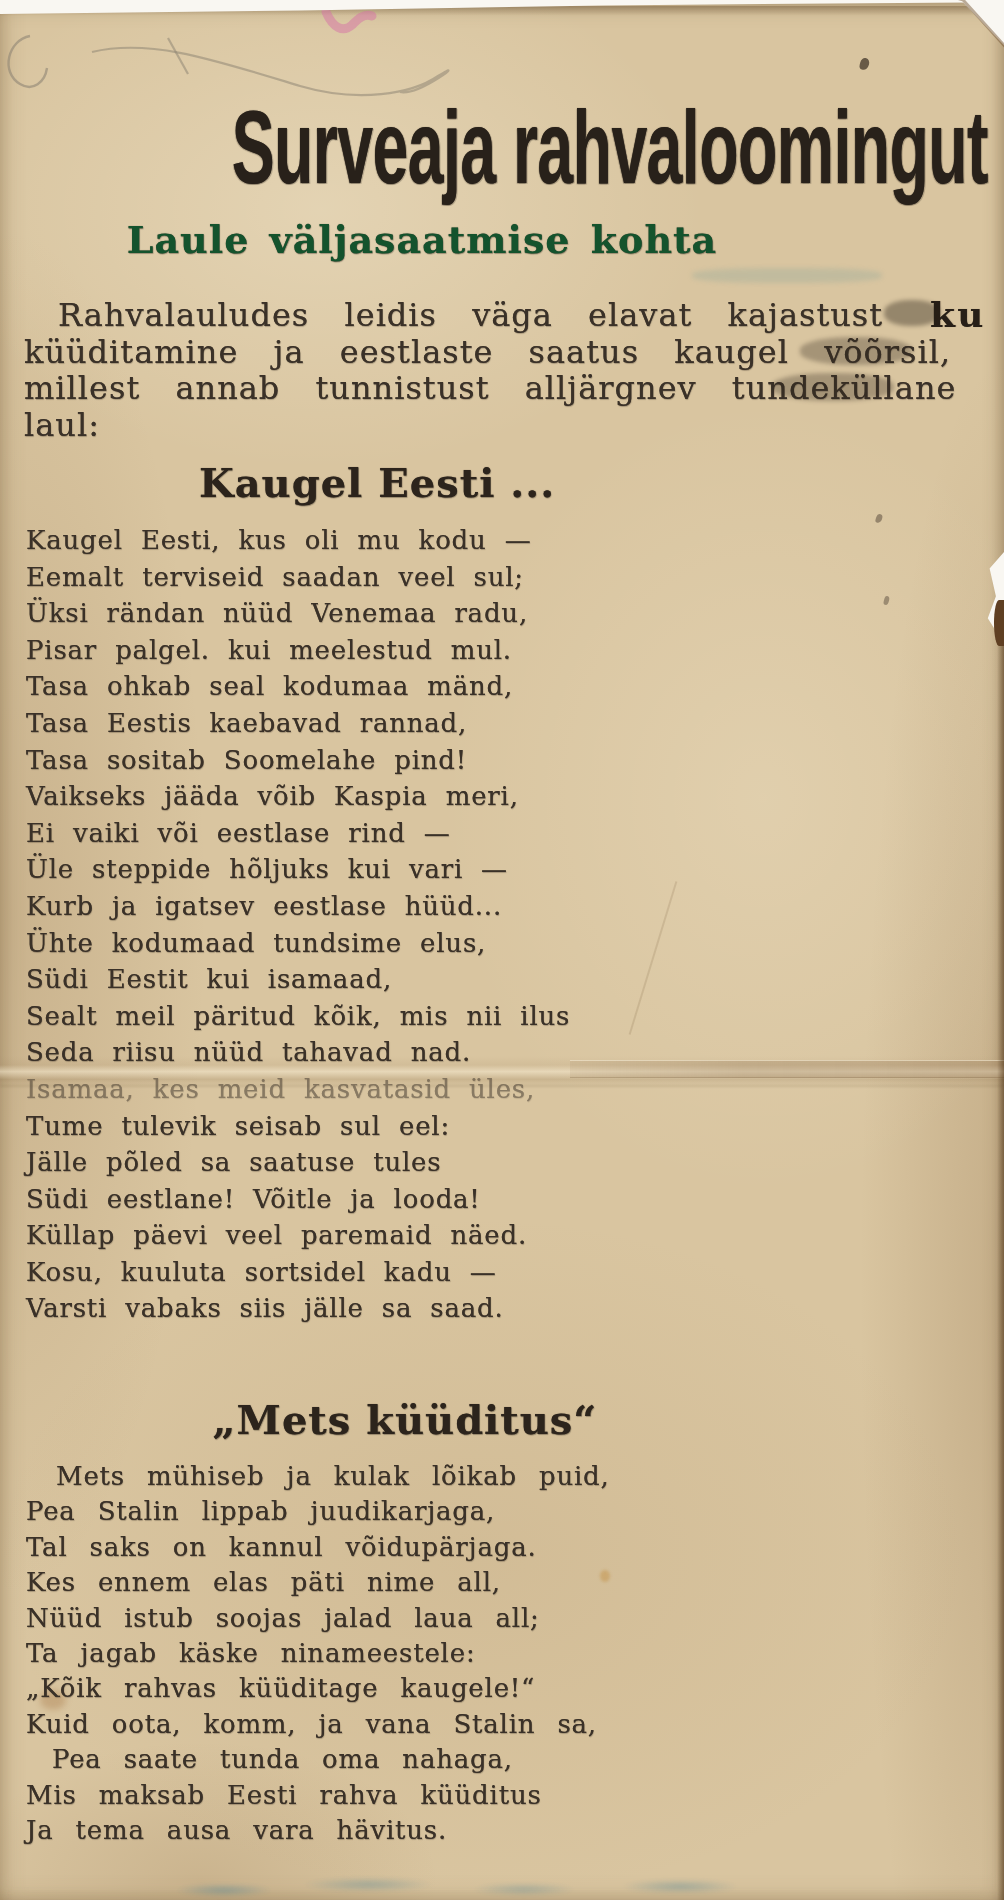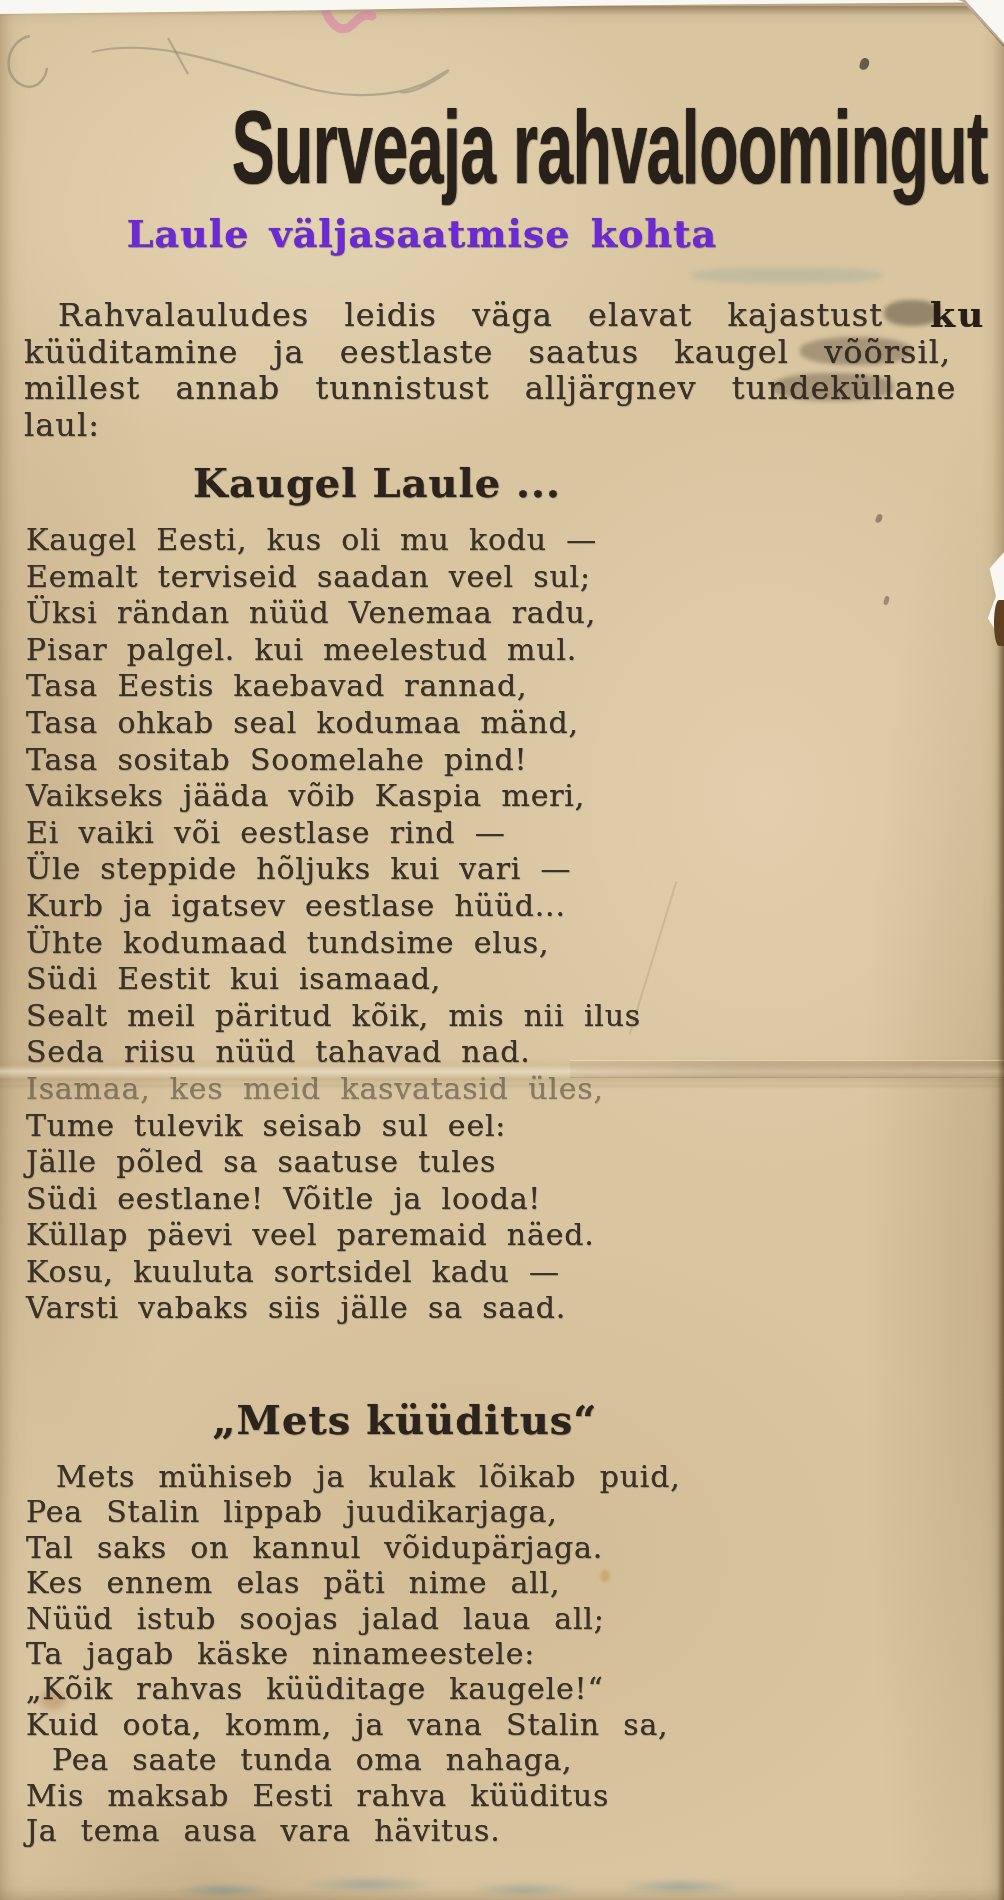--- a/index.html
+++ b/index.html
@@ -35,35 +35,35 @@
     background:rgba(120,95,60,.18);transform:rotate(17deg);filter:blur(.6px);}
 
   
   .inktext{color:#3a3128;text-shadow:0 0 .6px rgba(52,43,34,.65), .5px .6px .8px rgba(52,43,34,.3);}
   .headline{position:absolute;top:84px;left:0;width:944px;height:126px;z-index:3;
     display:flex;align-items:center;justify-content:flex-start;}
   .headline span{display:inline-block;font-family:"Liberation Sans", sans-serif;font-weight:700;
     font-size:104px;letter-spacing:-1px;white-space:nowrap;color:#28211a;
     transform:scaleX(.62);transform-origin:center;
     text-shadow:0 0 1px rgba(30,24,17,.8), 2px 1px 0 rgba(30,24,17,.18), -1px 1px 1px rgba(30,24,17,.22);}
-  .subtitle{position:absolute;top:208px;left:0;width:844px;z-index:3;margin:0;
-    text-align:center;font-size:38px;line-height:52px;font-weight:700;color:#6d28d9;
+  .subtitle{position:absolute;top:214px;left:0;width:844px;z-index:3;margin:0;
+    text-align:center;font-size:38px;line-height:52px;font-weight:700;color:#14532d;
     letter-spacing:1px;word-spacing:6px;
     text-shadow:0 0 .8px rgba(40,32,24,.7), .6px .8px .8px rgba(40,32,24,.3);}
   .intro{position:absolute;top:297px;left:24px;width:960px;z-index:3;font-size:32px;line-height:36.5px;}
   .intro .line{word-spacing:24px;letter-spacing:1px;white-space:nowrap;}
   .intro .line.first{text-indent:34px;}
   .overprint{display:inline-block;margin-left:14px;font-weight:700;letter-spacing:2px;
     color:rgba(34,27,19,.92);filter:blur(.5px);transform:scale(1.12,1.05);}
   .ptitle{position:absolute;left:0;margin:0;z-index:3;text-align:center;font-weight:700;
     font-size:40px;line-height:48px;color:#2c241c;letter-spacing:1px;
     text-shadow:0 0 .8px rgba(40,32,24,.7), .7px .8px .8px rgba(40,32,24,.3);}
   .t1{top:459px;width:754px;}
   .t2{top:1396px;width:810px;}
-  .poem{position:absolute;left:26px;z-index:3;font-size:30px;white-space:nowrap;}
+  .poem{position:absolute;left:26px;z-index:3;font-size:26px;white-space:nowrap;}
   .p1{top:522px;line-height:36.6px;}
   .p2{top:1459px;line-height:35.4px;}
   .p1 .line{word-spacing:9px;letter-spacing:.8px;}
   .p2 .line{word-spacing:13px;letter-spacing:.8px;}
   .p1 .line:nth-child(16){opacity:.5;filter:blur(.5px);}
   .p2 .line:nth-child(1){text-indent:30px;}
   .p2 .line:nth-child(9){text-indent:26px;}
 
   
   .smudge{position:absolute;z-index:4;border-radius:45%;background:rgba(45,36,26,.30);filter:blur(2.2px);}
@@ -126,28 +126,28 @@
 
   <h2 class="subtitle inktext">Laule väljasaatmise kohta</h2>
 
   <div class="intro inktext">
     <div class="line first"><span>Rahvalauludes leidis väga elavat kajastust</span><span class="overprint">ku</span></div>
     <div class="line">küüditamine ja eestlaste saatus kaugel võõrsil,</div>
     <div class="line">millest annab tunnistust alljärgnev tundeküllane</div>
     <div class="line">laul:</div>
   </div>
 
-  <h3 class="ptitle t1">Kaugel Laule ...</h3>
+  <h3 class="ptitle t1">Kaugel Eesti ...</h3>
   <div class="poem p1 inktext">
       <div class="line">Kaugel Eesti, kus oli mu kodu —</div>
       <div class="line">Eemalt terviseid saadan veel sul;</div>
       <div class="line">Üksi rändan nüüd Venemaa radu,</div>
       <div class="line">Pisar palgel. kui meelestud mul.</div>
+      <div class="line">Tasa ohkab seal kodumaa mänd,</div>
       <div class="line">Tasa Eestis kaebavad rannad,</div>
-      <div class="line">Tasa ohkab seal kodumaa mänd,</div>
       <div class="line">Tasa sositab Soomelahe pind!</div>
       <div class="line">Vaikseks jääda võib Kaspia meri,</div>
       <div class="line">Ei vaiki või eestlase rind —</div>
       <div class="line">Üle steppide hõljuks kui vari —</div>
       <div class="line">Kurb ja igatsev eestlase hüüd...</div>
       <div class="line">Ühte kodumaad tundsime elus,</div>
       <div class="line">Südi Eestit kui isamaad,</div>
       <div class="line">Sealt meil päritud kõik, mis nii ilus</div>
       <div class="line">Seda riisu nüüd tahavad nad.</div>
       <div class="line">Isamaa, kes meid kasvatasid üles,</div>

